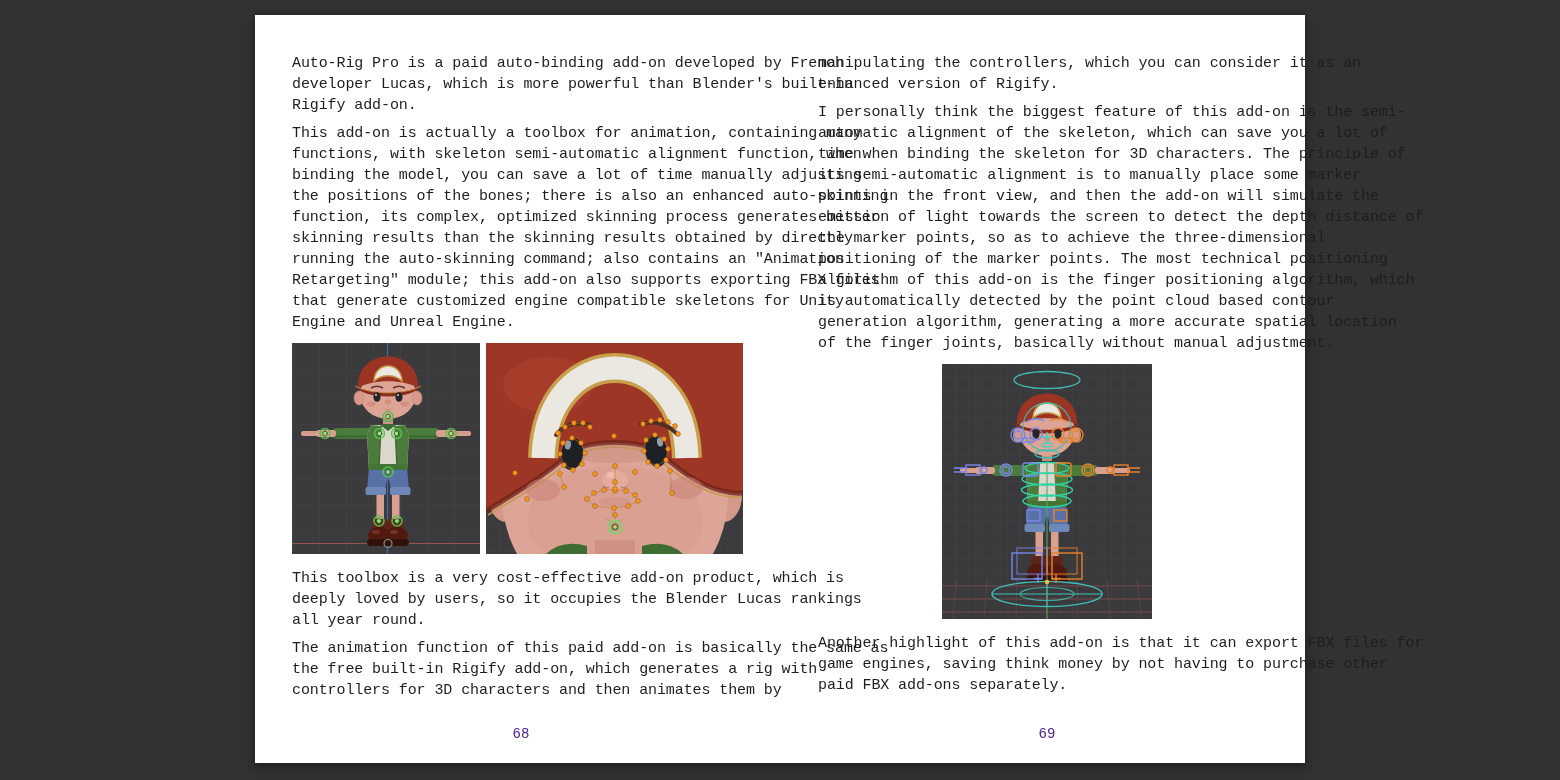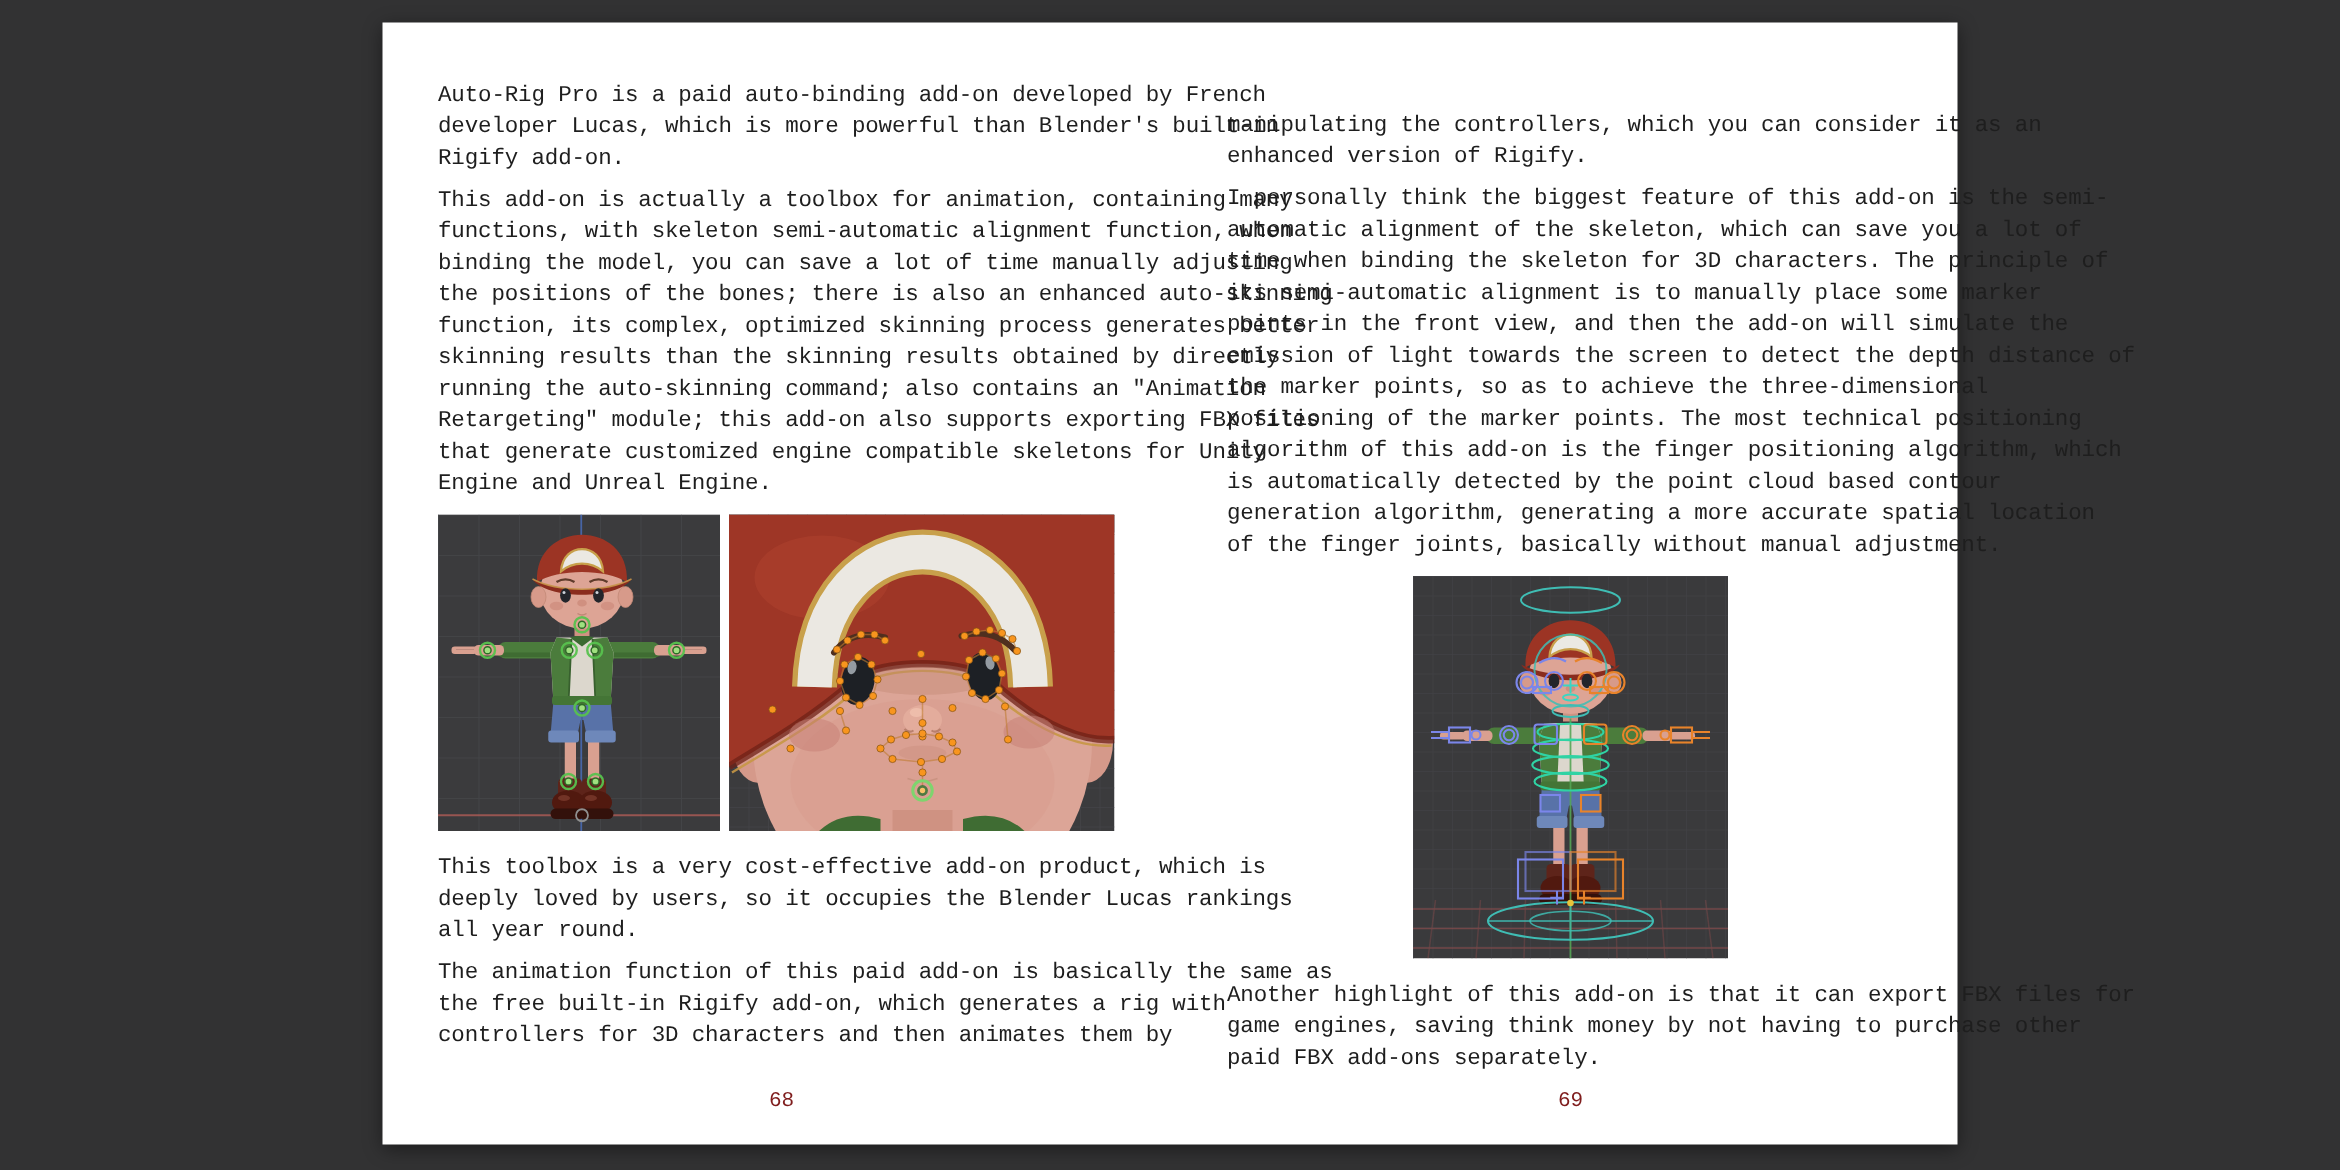--- a/index.html
+++ b/index.html
@@ -1,25 +1,25 @@
 <!DOCTYPE html>
 <html><head>
 <meta charset="utf-8">
 <style>
   html,body{margin:0;padding:0;background:#323233;}
   .stage{position:relative;width:1560px;height:780px;background:#323233;overflow:hidden;font-family:Liberation Mono, monospace;}
   .page{position:absolute;left:255px;top:15px;width:1050px;height:748px;background:#ffffff;box-shadow:0 3px 12px rgba(0,0,0,.45);}
   .col{position:absolute;top:38px;width:458px;}
   .col.left{left:37px;}
-  .col.right{left:563px;margin-top:20px;}
+  .col.right{left:563px;}
   .para{margin:0 0 7px 0;font-size:15px;line-height:21px;color:#1e1e1e;white-space:pre;letter-spacing:-0.1px;}
   .figrow{display:flex;gap:6px;margin:10px 0 14px 0;}
   .figrow.center{justify-content:center;}
   .fig{display:block;}
-  .pagenum{position:absolute;top:710px;width:458px;text-align:center;font-size:14px;line-height:18px;color:#7f1d1d;}
+  .pagenum{position:absolute;top:710px;width:458px;text-align:center;font-size:14px;line-height:18px;color:#4c1d95;}
   .pagenum.left{left:37px;}
   .pagenum.right{left:563px;}
 </style>
 </head>
 <body>
 
 <div class="stage">
   <div class="page">
 
     <div class="col left">

